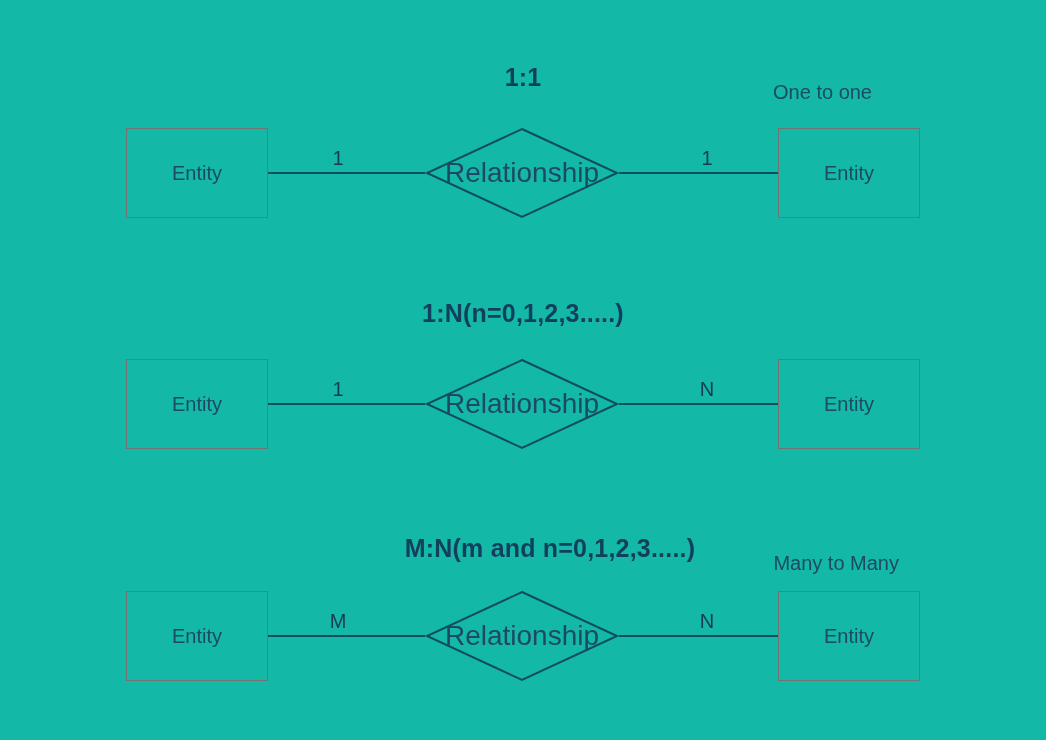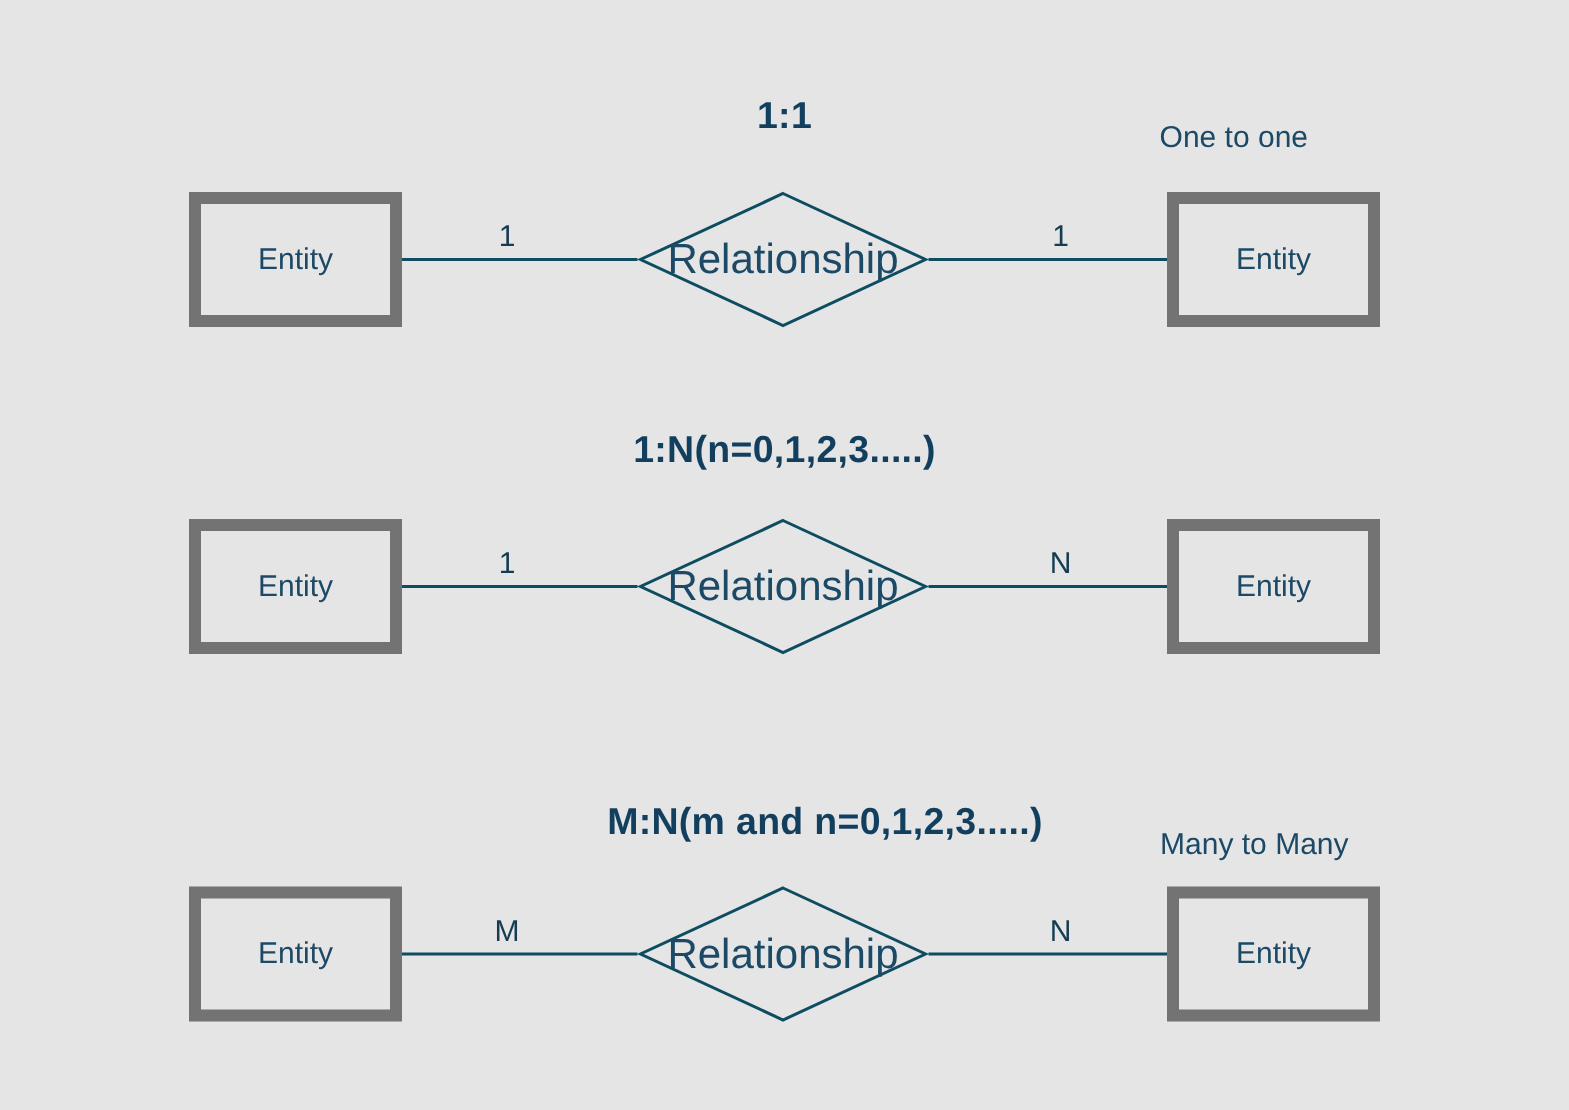--- a/index.html
+++ b/index.html
@@ -1,47 +1,47 @@
 <!DOCTYPE html>
 <html><head>
 <meta charset="utf-8">
 <style>
   * { box-sizing: border-box; }
   html, body { margin: 0; padding: 0; }
   .canvas {
     position: relative;
     width: 1046px;
     height: 740px;
-    background: #e5e5e5;
+    background: #14b8a6;
     font-family: "Liberation Sans", sans-serif;
     overflow: hidden;
   }
   .row { position: absolute; left: 0; width: 1046px; height: 230px; }
   .row1 { top: 41px;  --dg: 87px; }
-  .row2 { top: 264px; --dg: 82px; }
+  .row2 { top: 277px; --dg: 82px; }
   .row3 { top: 512px; --dg: 79px; }
 
   .title {
     position: absolute; top: 0; left: 0; width: 1046px;
     text-align: center;
     font-size: 25px; line-height: 30px; font-weight: 700;
     color: #123f5e; letter-spacing: 0.2px;
   }
   .subtitle {
     position: absolute; top: 38px; left: 0; width: 872px;
     text-align: right;
     font-size: 20px; line-height: 26px; font-weight: 400;
     color: #1c4a66;
   }
   .row3 .title, .row3 .subtitle { transform: translateX(27px); }
 
   .entity {
     position: absolute; top: var(--dg);
     width: 142px; height: 90px;
-    border: 8px solid #737373;
+    border: 1px solid #737373;
     display: flex; align-items: center; justify-content: center;
   }
   .entity-left  { left: 126px; }
   .entity-right { left: 778px; }
   .entity-label { font-size: 20px; color: #1c4a66; }
 
   .line {
     position: absolute; top: calc(var(--dg) + 44px);
     height: 2px; background: #0e4d61;
   }

